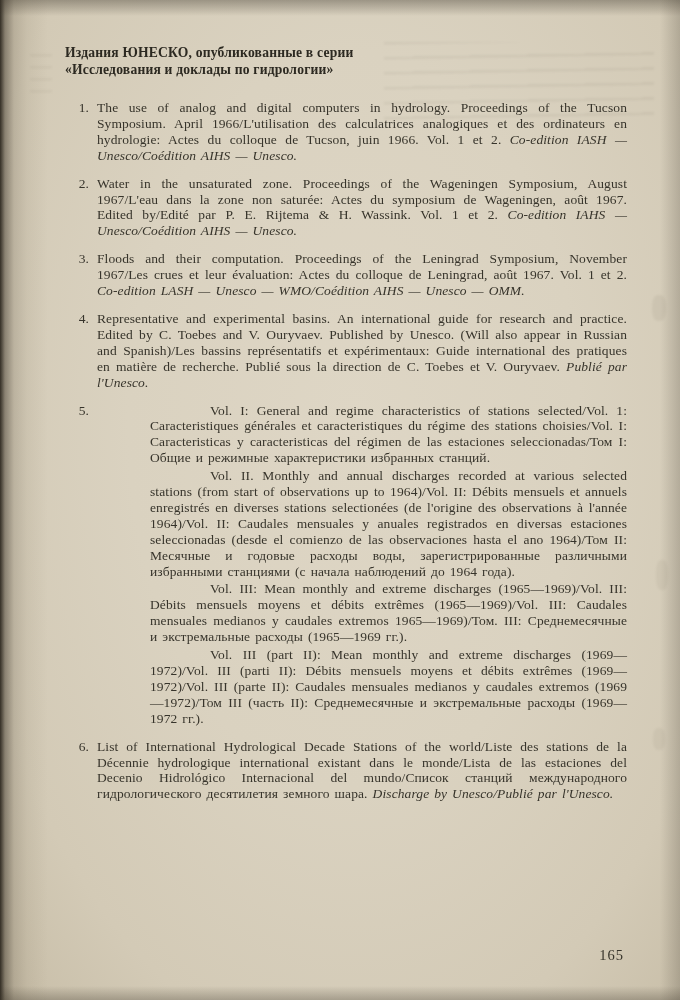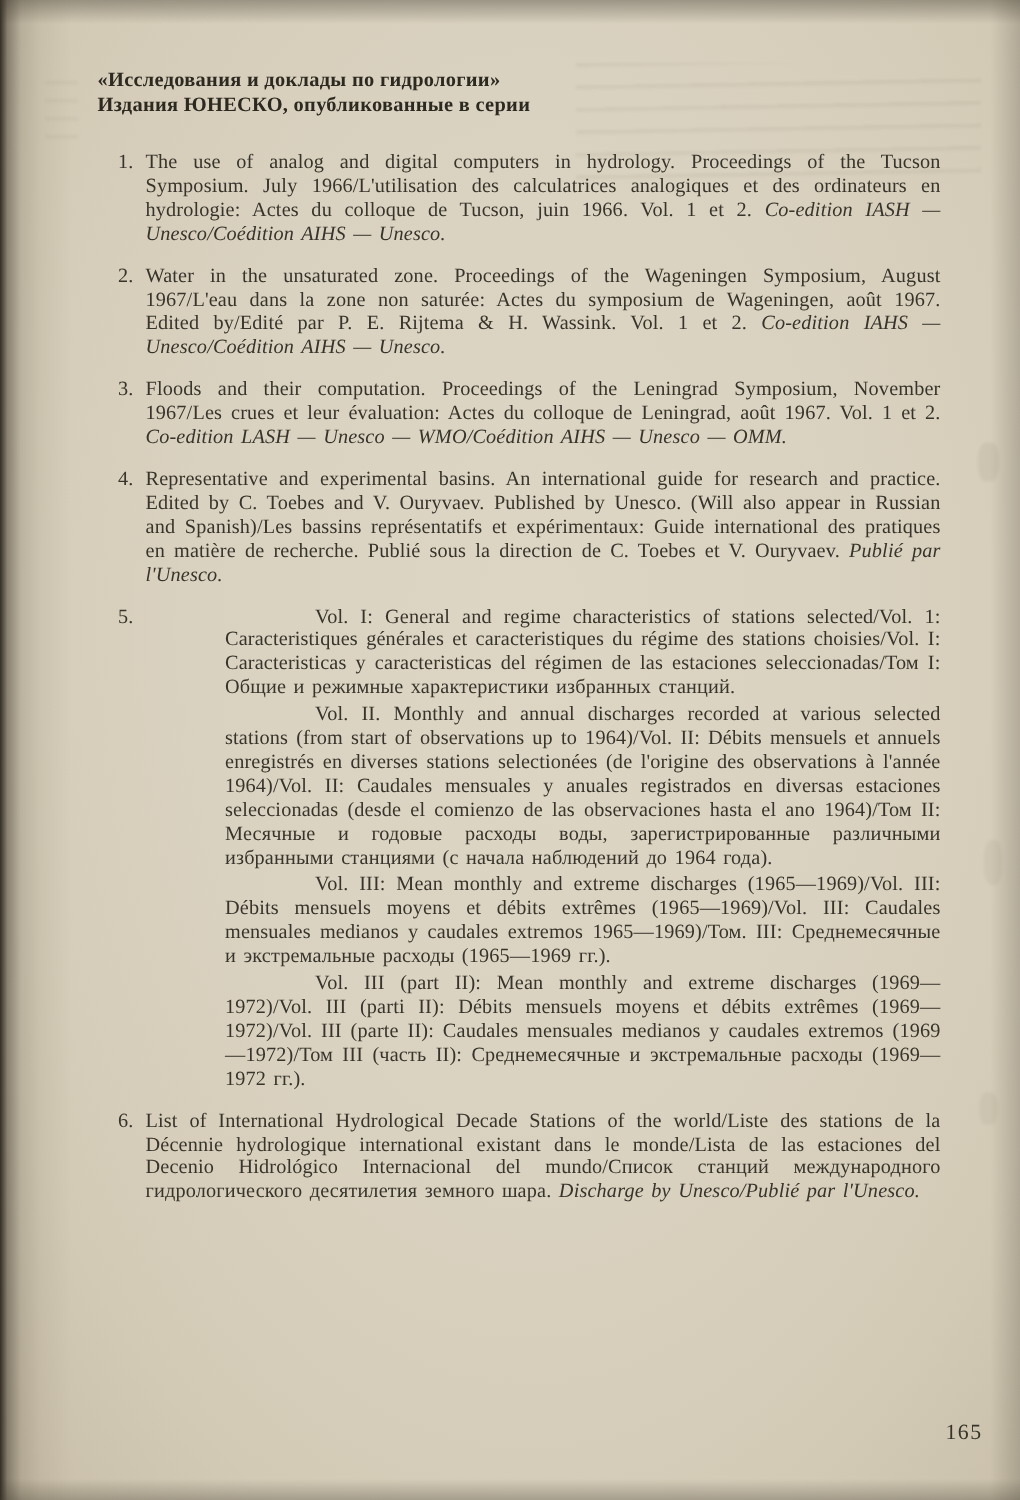--- a/index.html
+++ b/index.html
@@ -90,48 +90,48 @@
     width: 24px;
     text-align: right;
   }
   .para { margin: 0; }
   .para.sub { margin-left: 53px; text-indent: 60px; margin-top: 2px; }
   .para.hang { text-indent: -36px; }
   .it { font-style: italic; }
 
   .page-number {
     position: absolute;
-    right: 25px; bottom: 36px;
+    right: 56px; bottom: 36px;
     font-size: 14.5px;
     letter-spacing: 1px;
     color: #37342b;
     z-index: 4;
     margin-top: 36px;
   }
 </style>
 </head>
 <body>
 
 <div class="page">
   <div class="smudge smudge-top-right"></div>
   <div class="smudge smudge-top-left"></div>
   <div class="smudge smudge-right-1"></div>
   <div class="smudge smudge-right-2"></div>
   <div class="smudge smudge-right-3"></div>
 
   <div class="content">
     <div class="header">
+      <div>Издания ЮНЕСКО, опубликованные в серии</div>
       <div>«Исследования и доклады по гидрологии»</div>
-      <div>Издания ЮНЕСКО, опубликованные в серии</div>
     </div>
 
     <div class="entries">
         <div class="entry">
           <span class="entry-number">1.</span>
-          <p class="para"><span>The use of analog and digital computers in hydrology. Proceedings of the Tucson Symposium. July 1966/L'utilisation des calculatrices analogiques et des ordinateurs en hydrologie: Actes du colloque de Tucson, juin 1966. Vol. 1 et 2. </span><span class="it">Co-edition IASH — Unesco/Coédition AIHS — Unesco.</span></p>
+          <p class="para"><span>The use of analog and digital computers in hydrology. Proceedings of the Tucson Symposium. April 1966/L'utilisation des calculatrices analogiques et des ordinateurs en hydrologie: Actes du colloque de Tucson, juin 1966. Vol. 1 et 2. </span><span class="it">Co-edition IASH — Unesco/Coédition AIHS — Unesco.</span></p>
         </div>
         <div class="entry">
           <span class="entry-number">2.</span>
           <p class="para"><span>Water in the unsaturated zone. Proceedings of the Wageningen Symposium, August 1967/L'eau dans la zone non saturée: Actes du symposium de Wageningen, août 1967. Edited by/Edité par P. E. Rijtema &amp; H. Wassink. Vol. 1 et 2. </span><span class="it">Co-edition IAHS — Unesco/Coédition AIHS — Unesco.</span></p>
         </div>
         <div class="entry">
           <span class="entry-number">3.</span>
           <p class="para"><span>Floods and their computation. Proceedings of the Leningrad Symposium, November 1967/Les crues et leur évaluation: Actes du colloque de Leningrad, août 1967. Vol. 1 et 2. </span><span class="it">Co-edition LASH — Unesco — WMO/Coédition AIHS — Unesco — OMM.</span></p>
         </div>
         <div class="entry">

